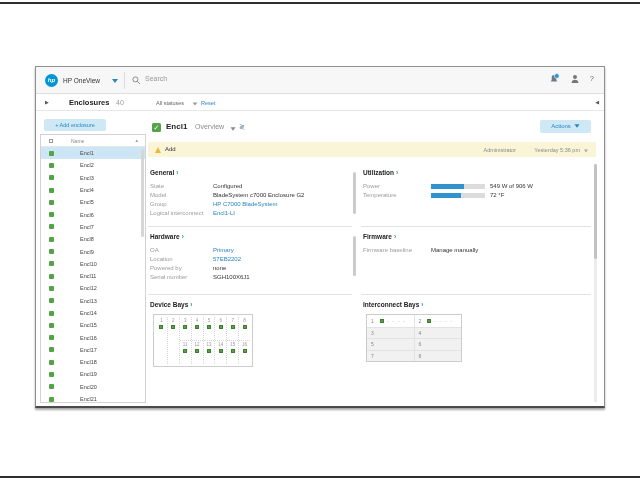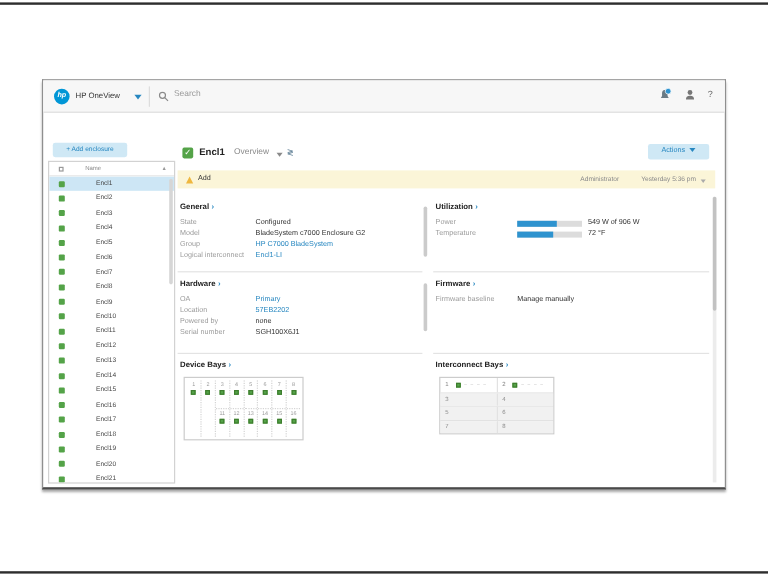--- a/index.html
+++ b/index.html
@@ -151,20 +151,29 @@
           <circle cx="7.8" cy="3" r="2.4" fill="#2e93cf" stroke="#fff" stroke-width="0.6"></circle>
         </svg>
         <svg width="10" height="10">
           <circle cx="5" cy="3.1" r="2" fill="#777"></circle>
           <path d="M1.6 9 C1.6 6.4 3.2 5.7 5 5.7 C6.8 5.7 8.4 6.4 8.4 9 Z" fill="#777"></path>
         </svg>
         <span class="help-q">?</span>
       </div>
     </div>
 
+    <div class="navbar">
+      <span class="crumb-arrow">▶</span>
+      <span class="nav-title">Enclosures</span>
+      <span class="nav-count">40</span>
+      <span class="nav-filter">All statuses</span>
+      <span class="caret filter-caret"></span>
+      <span class="nav-reset">Reset</span>
+      <span class="collapse-right">◀</span>
+    </div>
 
     <div class="add-btn">+ Add enclosure</div>
     <div class="list-panel">
       <div class="list-header">
         <span class="hdr-sq"></span>
         <span class="hdr-name">Name</span>
         <span class="hdr-sort">▲</span>
       </div>
       <div class="rows">
           <div class="srow sel">

